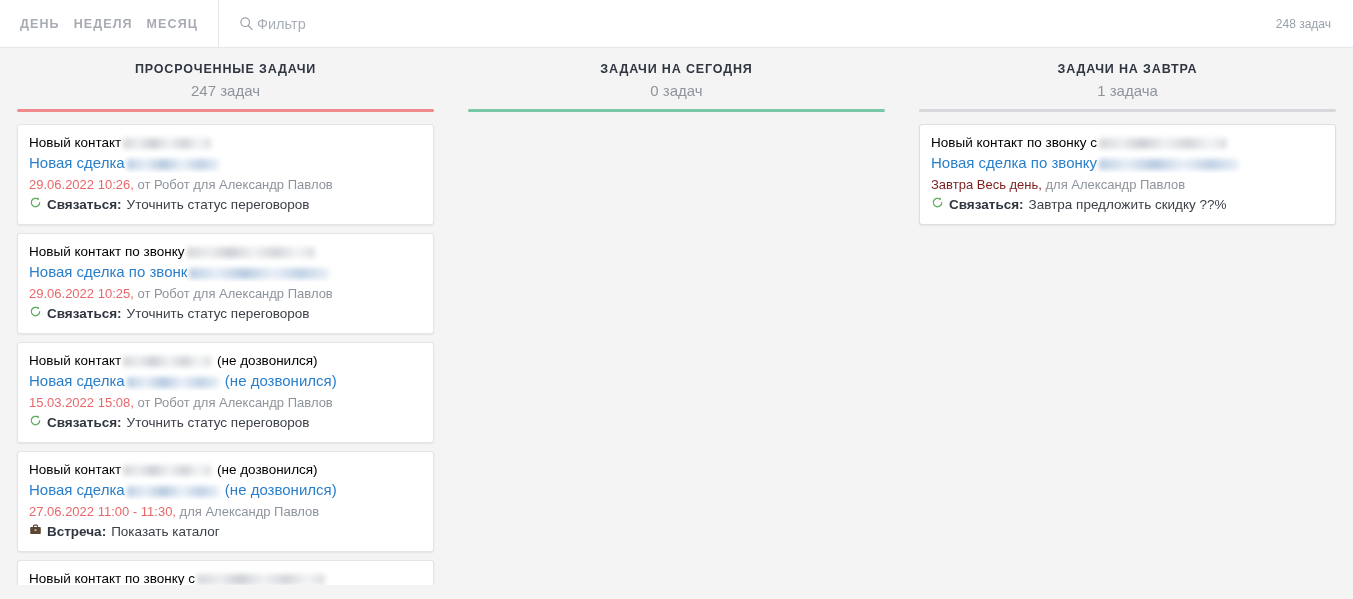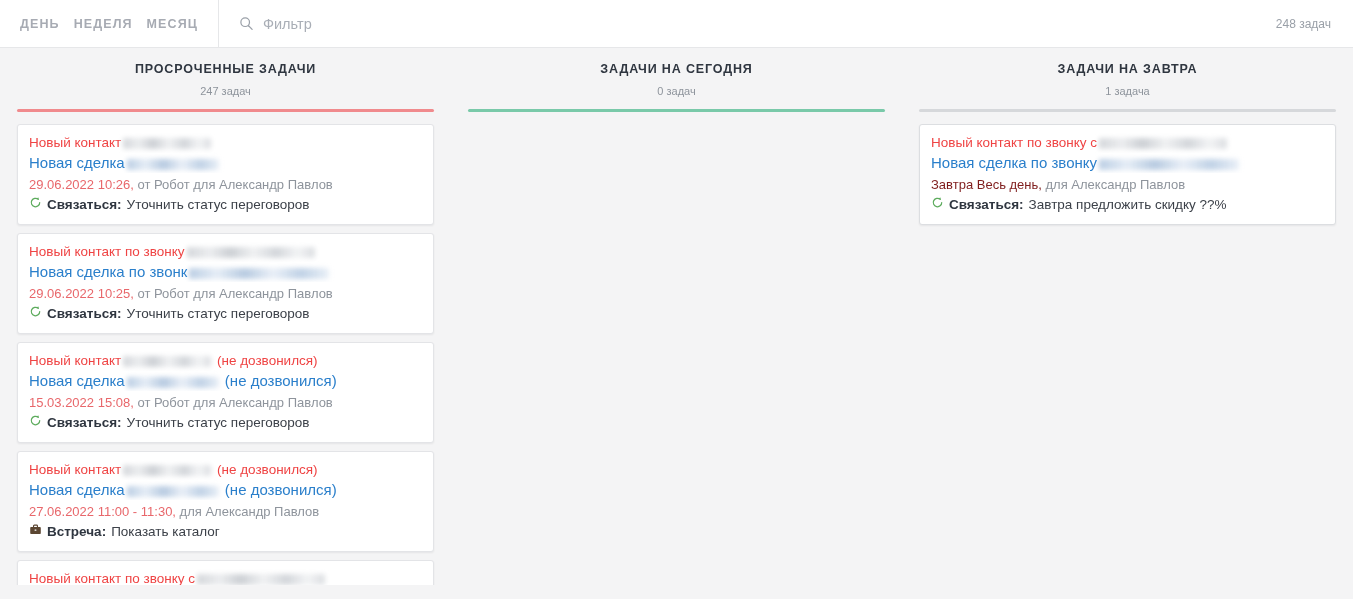--- a/index.html
+++ b/index.html
@@ -40,21 +40,21 @@
     cursor: pointer;
     user-select: none;
     white-space: nowrap;
   }
 
   .filter-area {
     flex: 1;
     display: flex;
     align-items: center;
     padding-left: 20px;
-    gap: 9px;
+    gap: 3px;
   }
   .search-icon {
     width: 15px; height: 15px;
     display: inline-flex;
     align-items: center;
     justify-content: center;
     color: #9aa0a8;
     flex: none;
   }
   .filter-input {
@@ -98,21 +98,21 @@
   }
   .col-title {
     font-size: 12.5px;
     font-weight: bold;
     letter-spacing: 0.85px;
     color: #2f3640;
     text-transform: uppercase;
     line-height: 18px;
   }
   .col-count {
-    font-size: 11px;
+    font-size: 15px;
     color: #8e949c;
     line-height: 22px;
     margin-top: 2px;
   }
   .col-rule {
     height: 3px;
     border-radius: 2px;
     margin: 7px 11px 0 11px;
   }
   .col-body {
@@ -131,21 +131,21 @@
     border-radius: 3px;
     box-shadow: 0 1px 2px rgba(30,35,45,0.07);
     padding: 8px 11px 9px 11px;
     line-height: 20px;
     flex: none;
   }
   .card-line { white-space: nowrap; overflow: hidden; }
 
   .ln-contact {
     font-size: 13.5px;
-    color: #ef4444;
+    color: #000000;
   }
   .ln-deal {
     font-size: 15px;
     color: #2a7fcb;
     cursor: pointer;
   }
   .ln-deal .deal-suffix { color: #2a7fcb; }
   .ln-meta {
     font-size: 13px;
     color: #8e949c;

